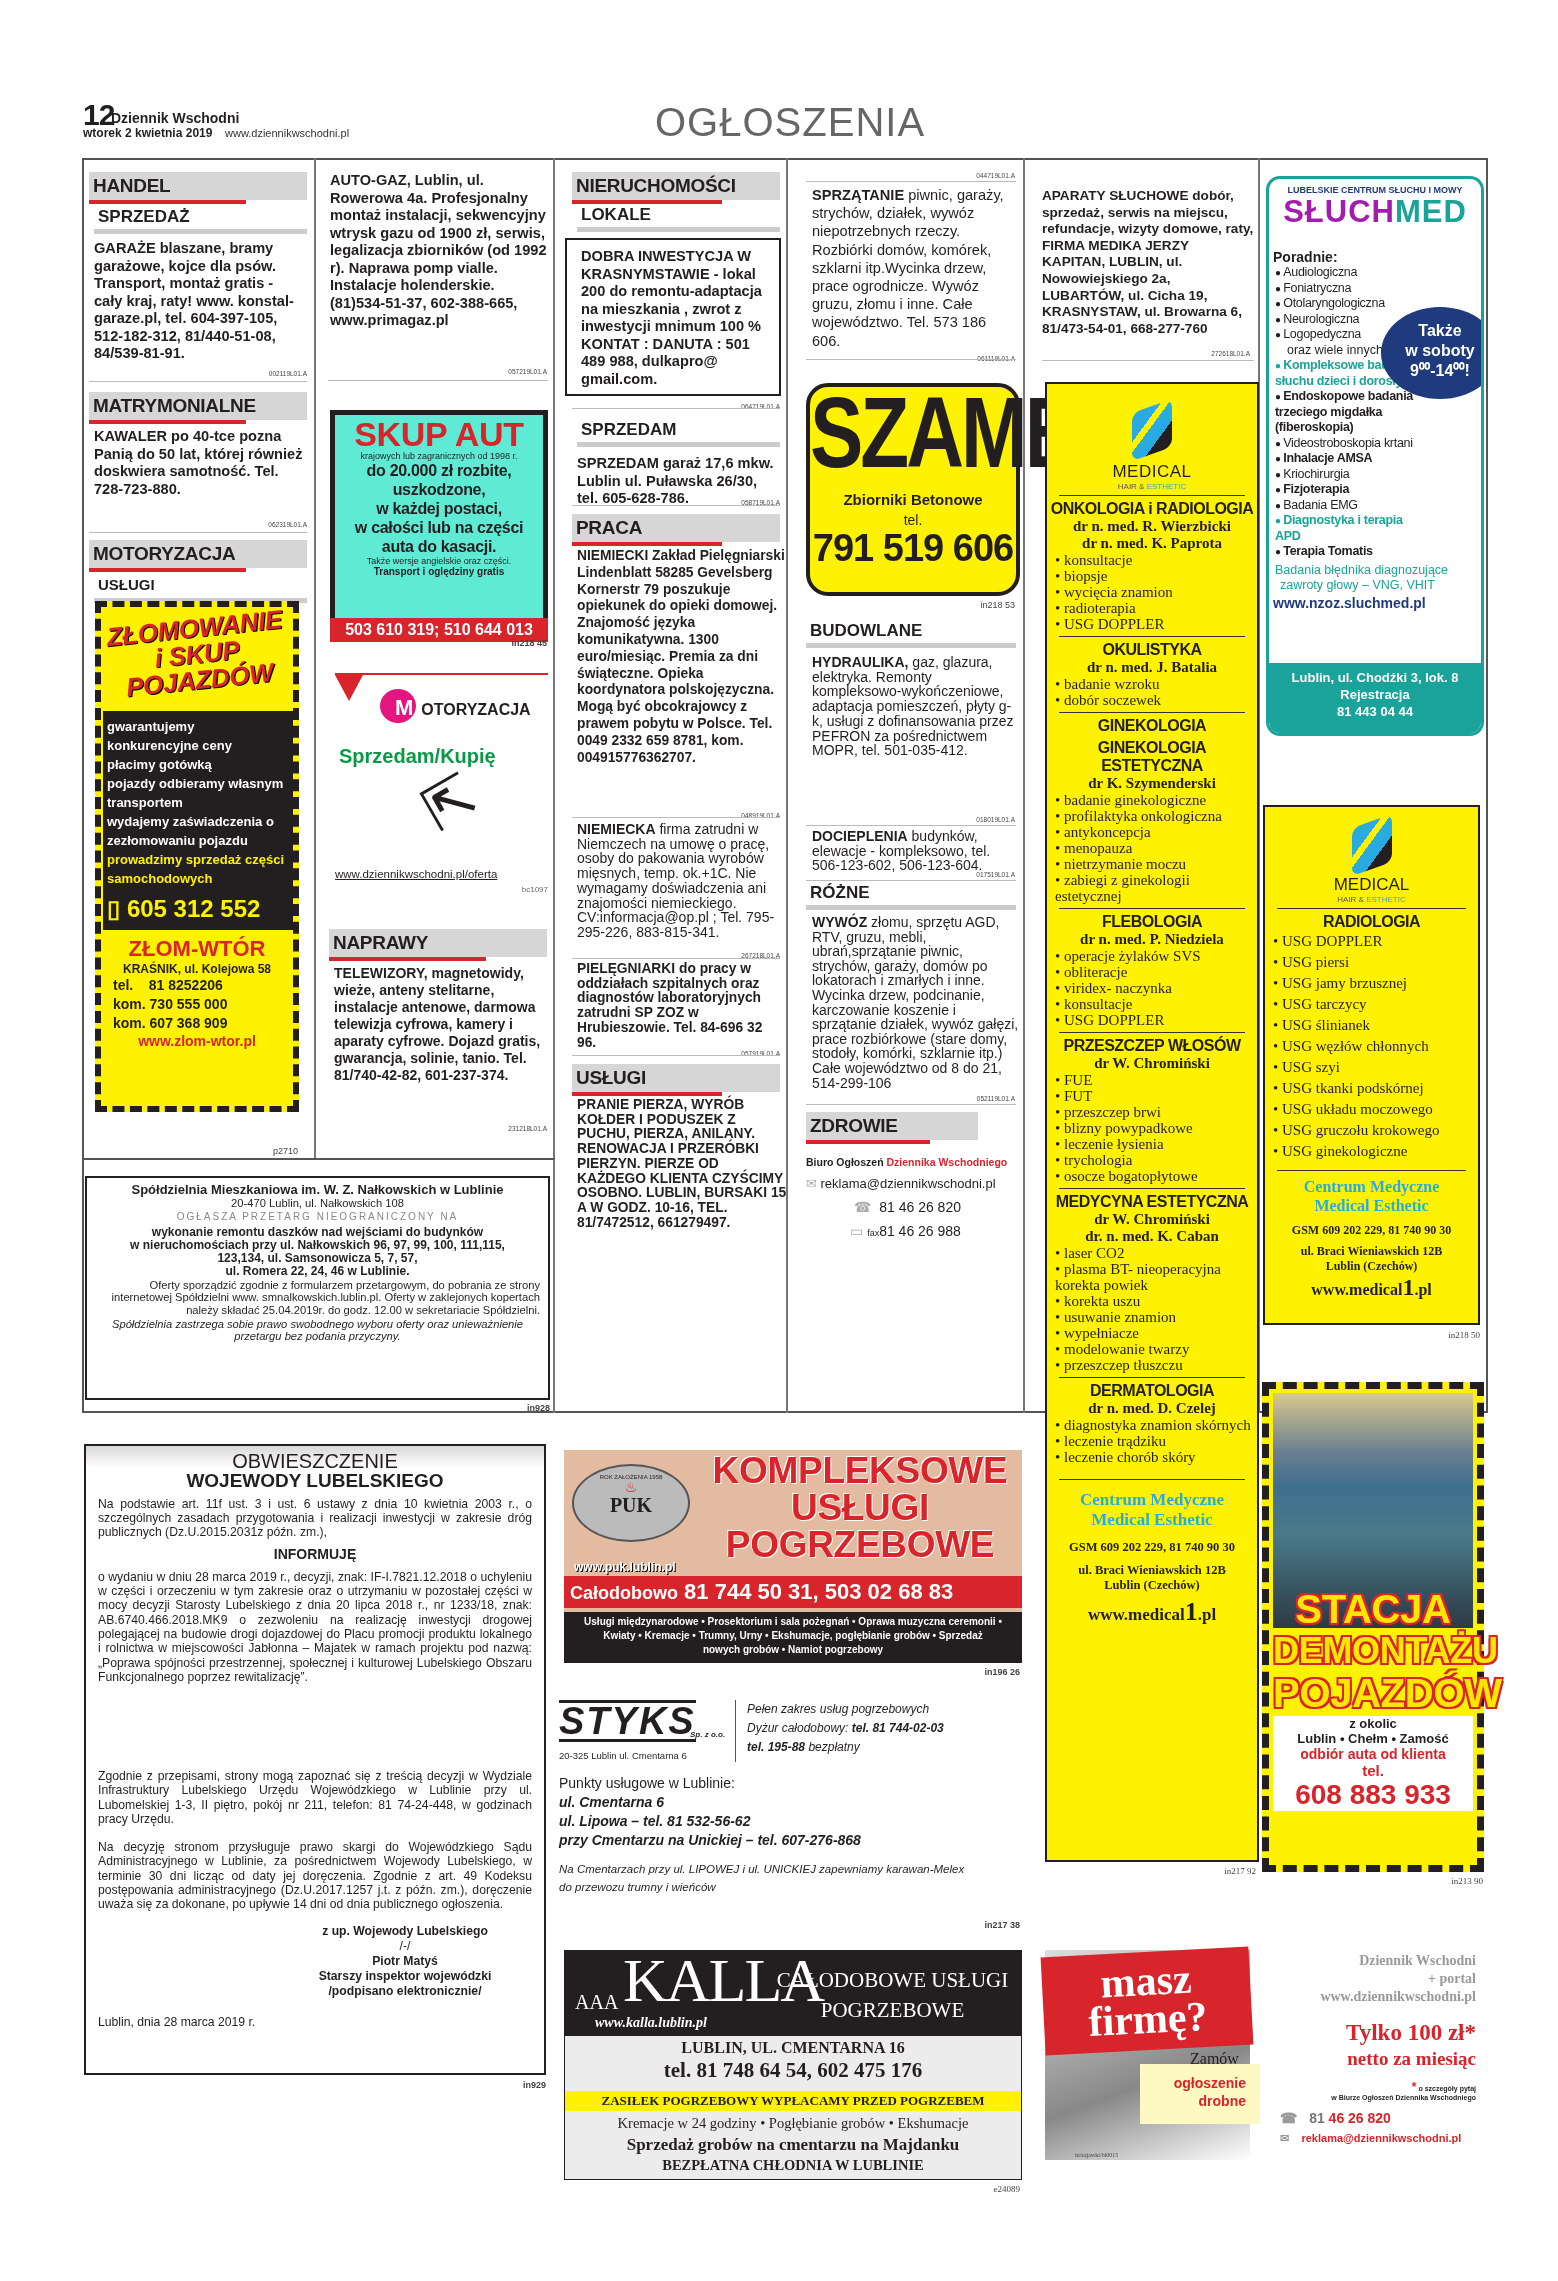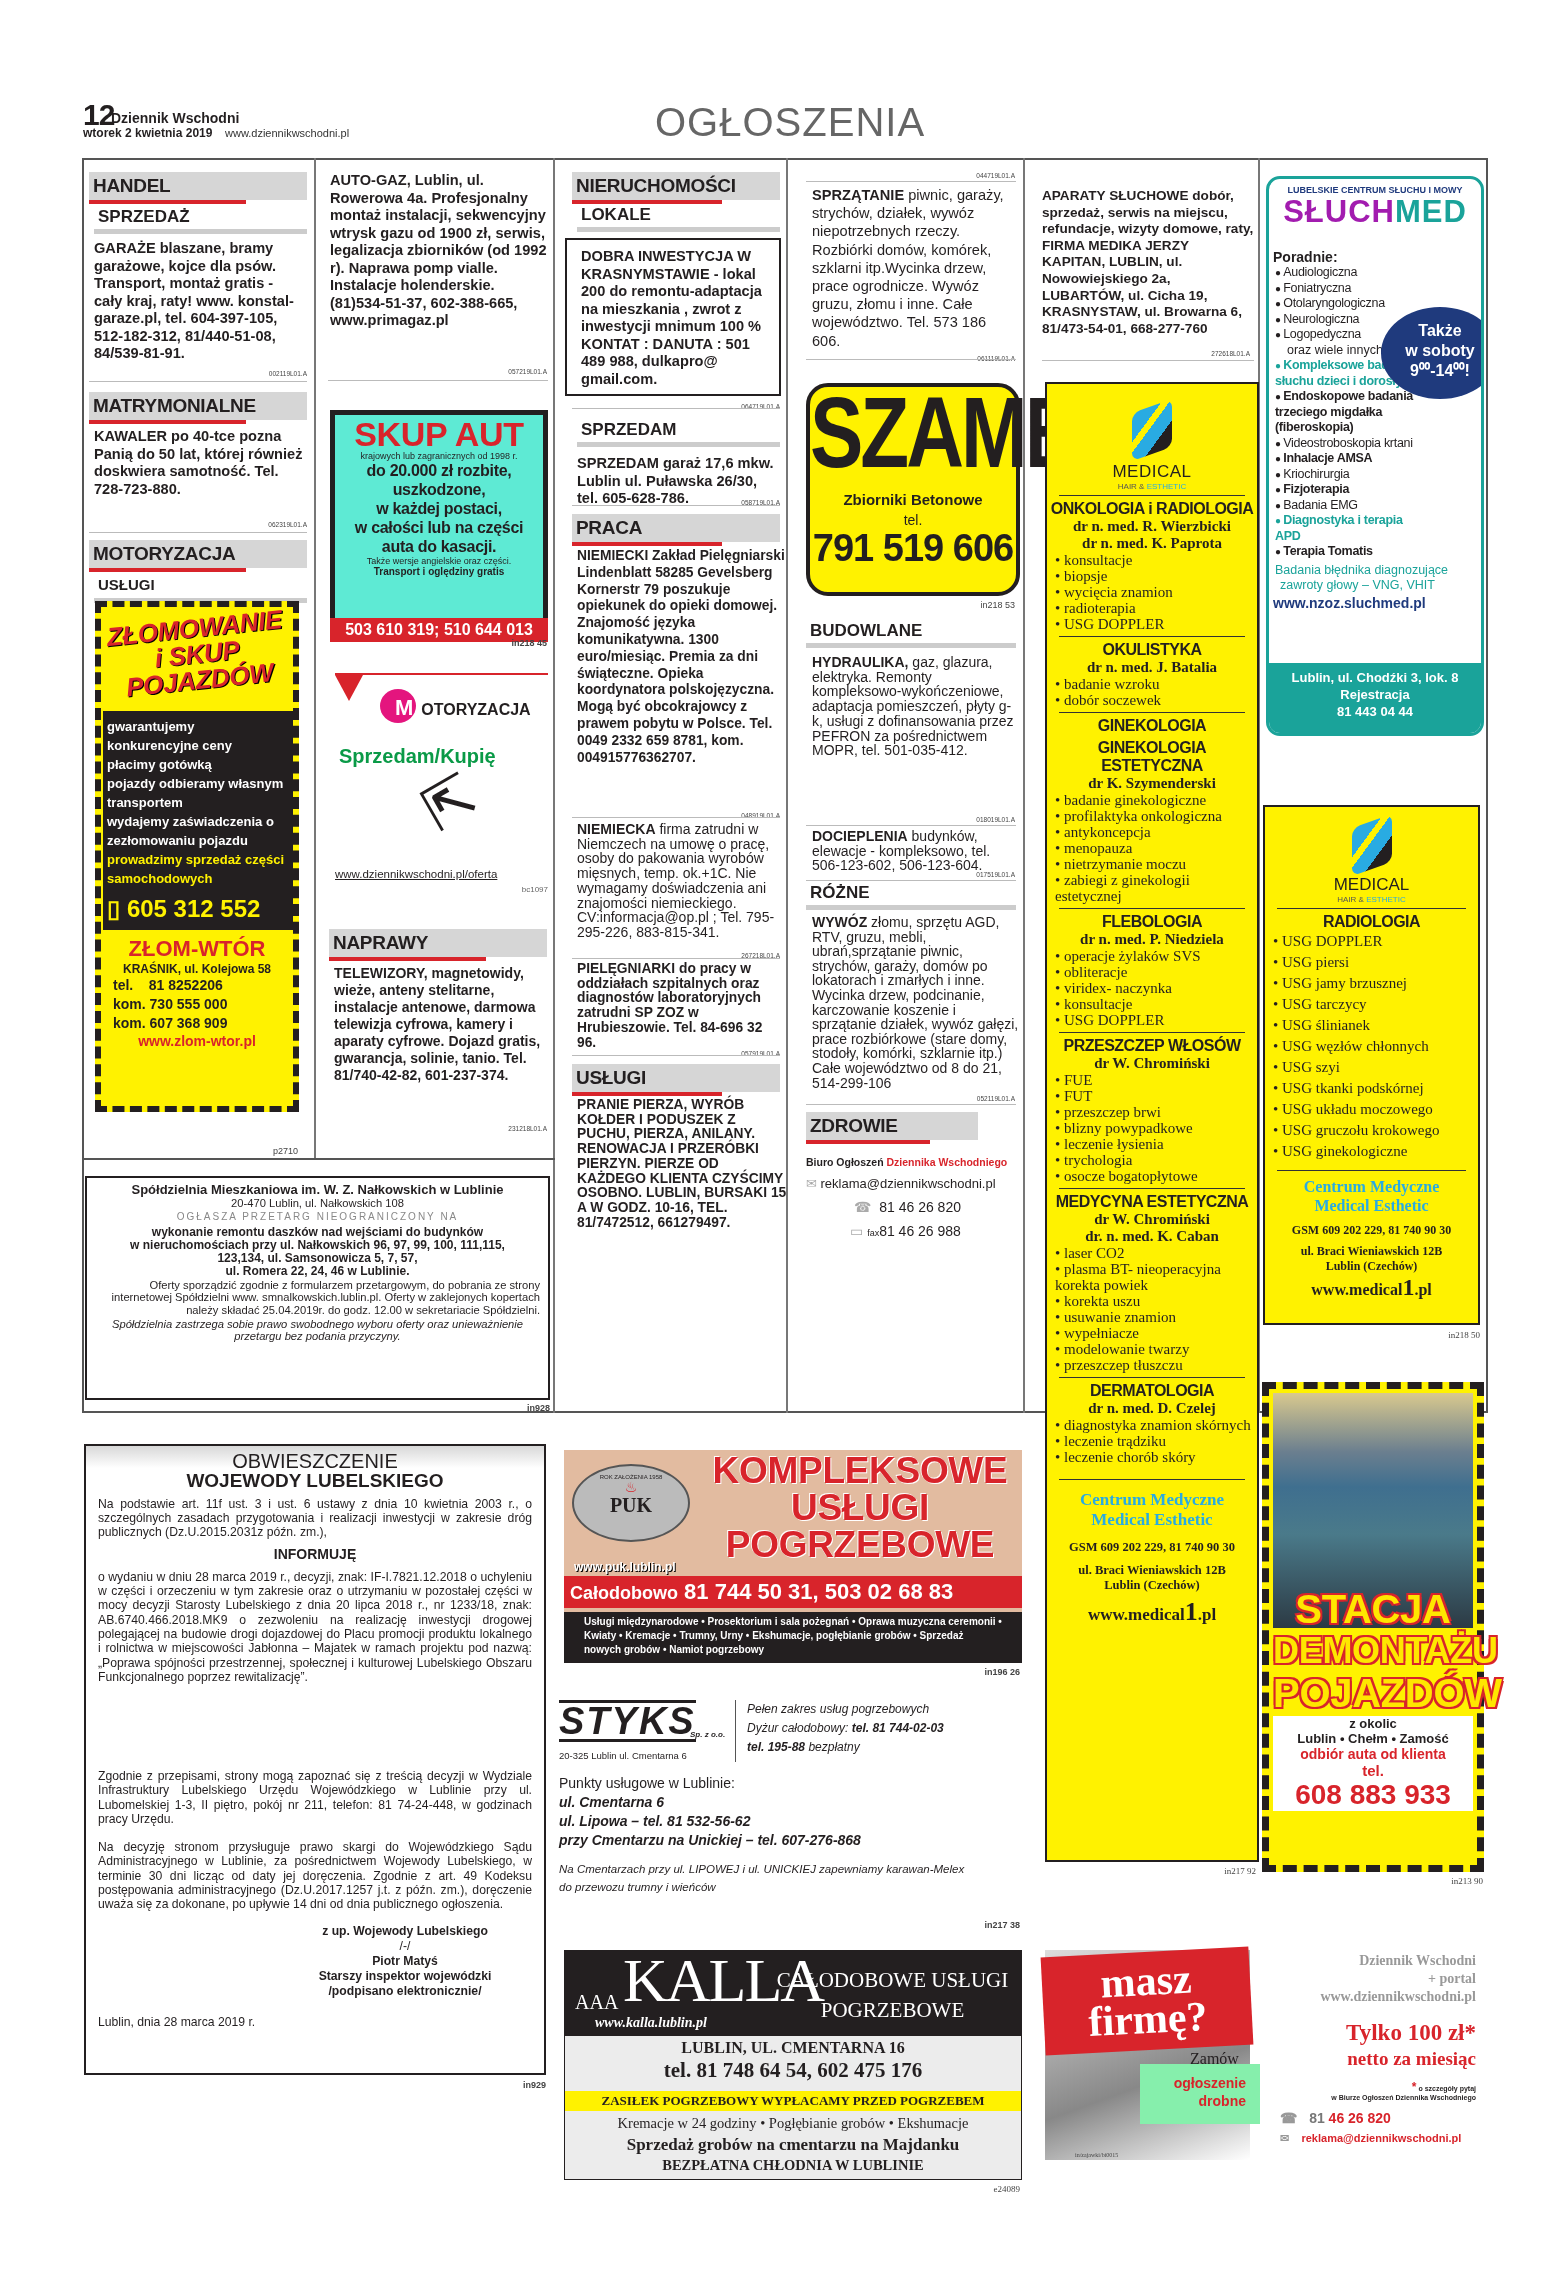--- a/index.html
+++ b/index.html
@@ -433,21 +433,21 @@
     <div style="color:#d8242b;font-size:14px;line-height:14px">♨</div>
     <div class="serif" style="font-weight:bold;font-size:20px">PUK</div>
   </div>
   <div style="position:absolute;left:10px;top:110px;font-weight:bold;font-size:12px;color:#fff;text-shadow:1px 1px 0 #000">www.puk.lublin.pl</div>
   <div class="cond" style="position:absolute;left:140px;top:2px;width:312px;text-align:center;color:#d8242b;font-weight:bold;font-size:37px;line-height:37px;text-shadow:1px 1px 0 #fff,-1px -1px 0 #fff">
     <div>KOMPLEKSOWE</div>
       <div>USŁUGI</div>
       <div>POGRZEBOWE</div>
   </div>
   <div style="position:absolute;left:0;right:0;top:126px;height:32px;background:#d8242b;color:#fff;font-weight:bold;font-size:22px;line-height:32px;padding-left:6px"><span style="font-size:18px">Całodobowo</span> <span>81 744 50 31, 503 02 68 83</span></div>
-  <div style="position:absolute;left:0;right:0;top:162px;height:51px;background:#231f20;color:#fff;font-weight:bold;font-size:10px;line-height:14px;text-align:left;padding:3px 20px">Usługi międzynarodowe • Prosektorium i sala pożegnań • Oprawa muzyczna ceremonii • Kwiaty • Kremacje • Trumny, Urny • Ekshumacje, pogłębianie grobów • Sprzedaż nowych grobów • Namiot pogrzebowy</div>
+  <div style="position:absolute;left:0;right:0;top:162px;height:51px;background:#231f20;color:#fff;font-weight:bold;font-size:10px;line-height:14px;text-align:center;padding:3px 20px">Usługi międzynarodowe • Prosektorium i sala pożegnań • Oprawa muzyczna ceremonii • Kwiaty • Kremacje • Trumny, Urny • Ekshumacje, pogłębianie grobów • Sprzedaż nowych grobów • Namiot pogrzebowy</div>
 </div>
 <div class="code" style="left:950px;top:1667px;width:70px;font-size:9px;font-weight:bold">in196 26</div>
 
 <div class="abs" style="left:555px;top:1700px;width:470px;height:210px">
   <div class="cond" style="position:absolute;left:4px;top:0;font-style:italic;font-weight:bold;font-size:38px;letter-spacing:2px;border-bottom:3px solid #231f20;border-top:3px solid #231f20;line-height:36px">STYKS</div>
   <div style="position:absolute;left:135px;top:30px;font-size:8px;font-style:italic;font-weight:bold">Sp. z o.o.</div>
   <div style="position:absolute;left:4px;top:50px;font-size:9.5px">20-325 Lublin ul. Cmentarna 6</div>
   <div style="position:absolute;left:180px;top:0;width:1px;height:62px;background:#555"></div>
   <div style="position:absolute;left:192px;top:0;font-style:italic;font-size:12px;line-height:19px">
     <div>Pełen zakres usług pogrzebowych</div>
@@ -487,21 +487,21 @@
 </div>
 <div class="code serif" style="left:950px;top:2184px;width:70px;font-size:9px">e24089</div>
 
 <div class="abs" style="left:1040px;top:1950px;width:440px;height:215px">
   <div style="position:absolute;left:5px;top:0;width:205px;height:210px;background:linear-gradient(160deg,#ddd,#888 60%,#fff)"></div>
   <div class="serif" style="position:absolute;left:3px;top:2px;width:208px;height:98px;background:#d8242b;color:#fff;font-weight:bold;text-align:center;font-size:42px;line-height:38px;padding-top:10px;transform:rotate(-3deg)">
     <div>masz</div>
       <div>firmę?</div>
   </div>
   <div class="serif" style="position:absolute;left:150px;top:100px;font-size:16px">Zamów</div>
-  <div style="position:absolute;left:100px;top:114px;width:120px;height:60px;background:#86efac;color:#d8242b;font-weight:bold;text-align:right;font-size:14px;line-height:18px;padding:10px 14px 0 0">
+  <div style="position:absolute;left:100px;top:114px;width:120px;height:60px;background:#fef9c3;color:#d8242b;font-weight:bold;text-align:right;font-size:14px;line-height:18px;padding:10px 14px 0 0">
     <div>ogłoszenie</div>
       <div>drobne</div>
   </div>
   <div class="serif" style="position:absolute;left:35px;top:202px;font-size:6px;color:#444">in/zajawki/bi0015</div>
   <div class="serif" style="position:absolute;right:4px;top:2px;text-align:right;color:#999;font-weight:bold;font-size:14px;line-height:18px">
     <div>Dziennik Wschodni</div>
       <div>+ portal</div>
       <div>www.dziennikwschodni.pl</div>
   </div>
   <div class="serif" style="position:absolute;right:4px;top:70px;text-align:right;color:#d8242b;font-weight:bold;line-height:26px">

